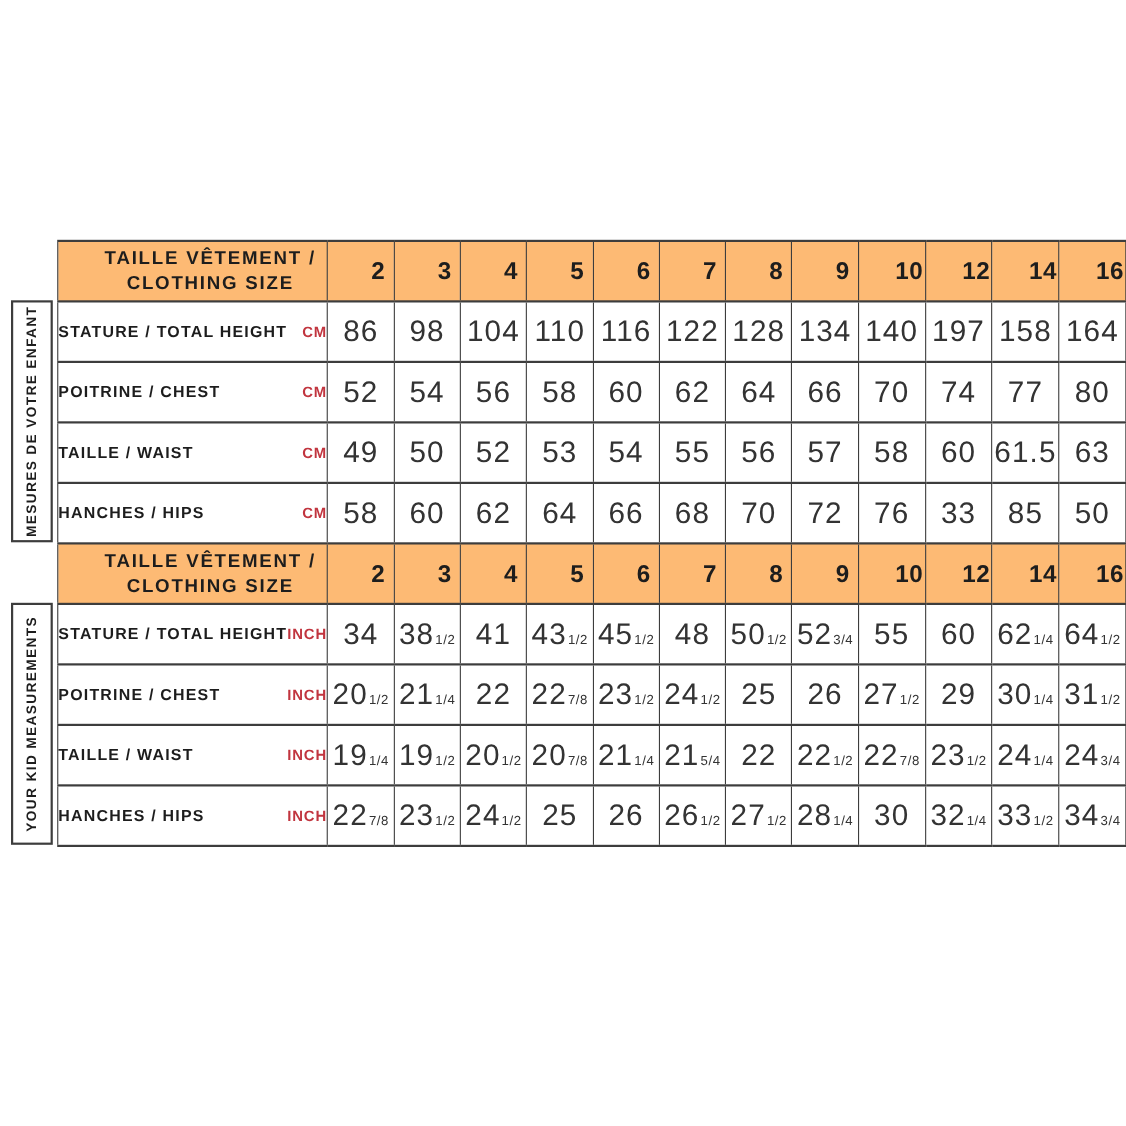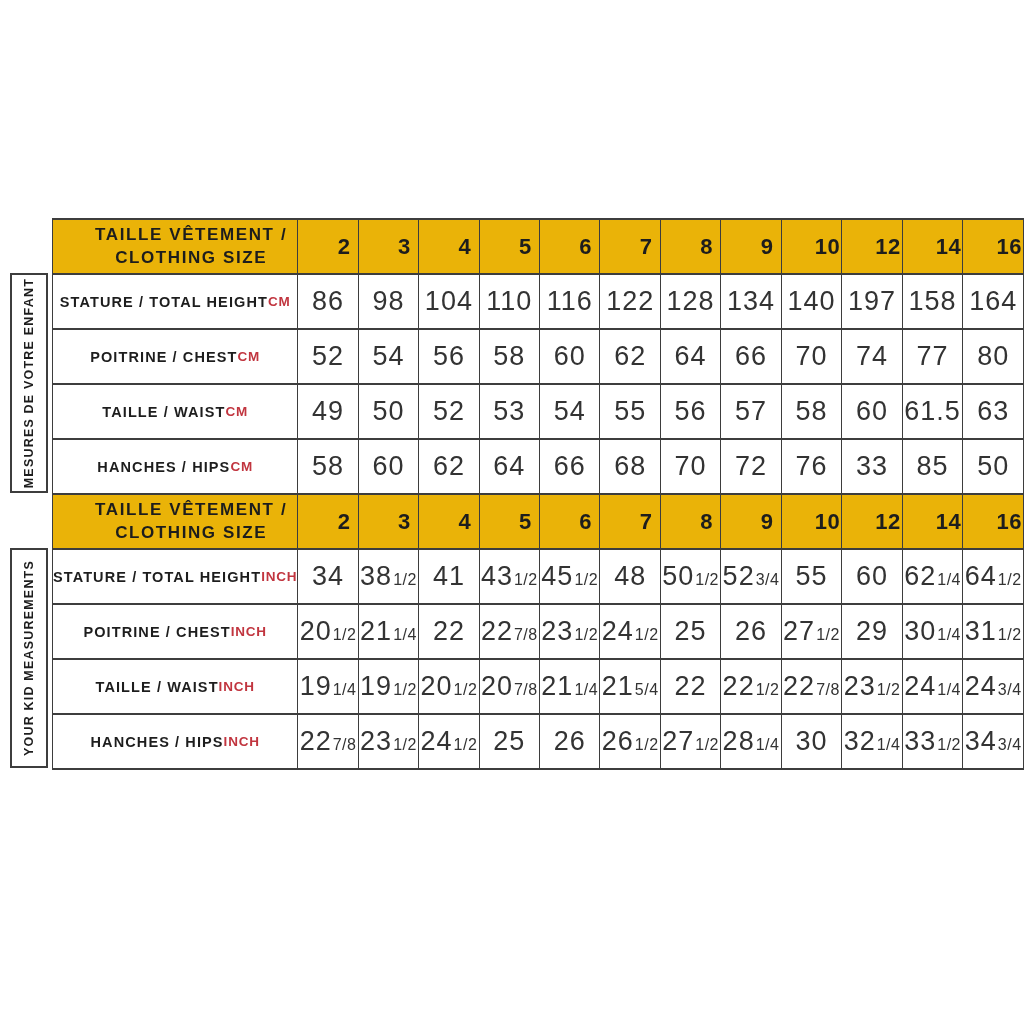--- a/index.html
+++ b/index.html
@@ -50,41 +50,41 @@
   table.size-chart th,
   table.size-chart td {
     border: 1.5px solid #3d3d3d;
     border-top-width: 2px;
     border-bottom-width: 2px;
     padding: 0;
     box-sizing: border-box;
     text-align: center;
     vertical-align: middle;
   }
-  tr.header-row th { background: #eab308; padding-left: 32px; }
+  tr.header-row th { background: #fdba74; padding-left: 32px; }
   th.header-label {
     text-align: left;
     padding-left: 14px;
     font-size: 17px;
     font-weight: bold;
     letter-spacing: 1.6px;
     line-height: 1.3;
     color: #1d1d1d;
   }
   th.size-cell {
     font-size: 22px;
     font-weight: bold;
     letter-spacing: 0.5px;
     color: #1d1d1d;
   }
   td.label-cell { padding: 0 10px 0 14px; }
   td.label-cell .cell-flex {
     display: flex;
     align-items: center;
-    justify-content: center;
+    justify-content: space-between;
     width: 100%;
   }
   .row-label {
     font-size: 14.5px;
     font-weight: bold;
     letter-spacing: 1.1px;
     color: #1d1d1d;
     white-space: nowrap;
     text-align: left;
   }
@@ -95,21 +95,21 @@
     white-space: nowrap;
   }
   td.value-cell {
     font-size: 27px;
     font-weight: 400;
     letter-spacing: 1px;
     color: #333333;
     white-space: nowrap;
   }
   td.value-cell .frac {
-    font-size: 16px;
+    font-size: 12px;
     letter-spacing: 0.5px;
     margin-left: 1px;
   }
 </style>
 </head>
 <body>
 
 <div class="canvas">
 
   <div class="side-box side-box-cm">

